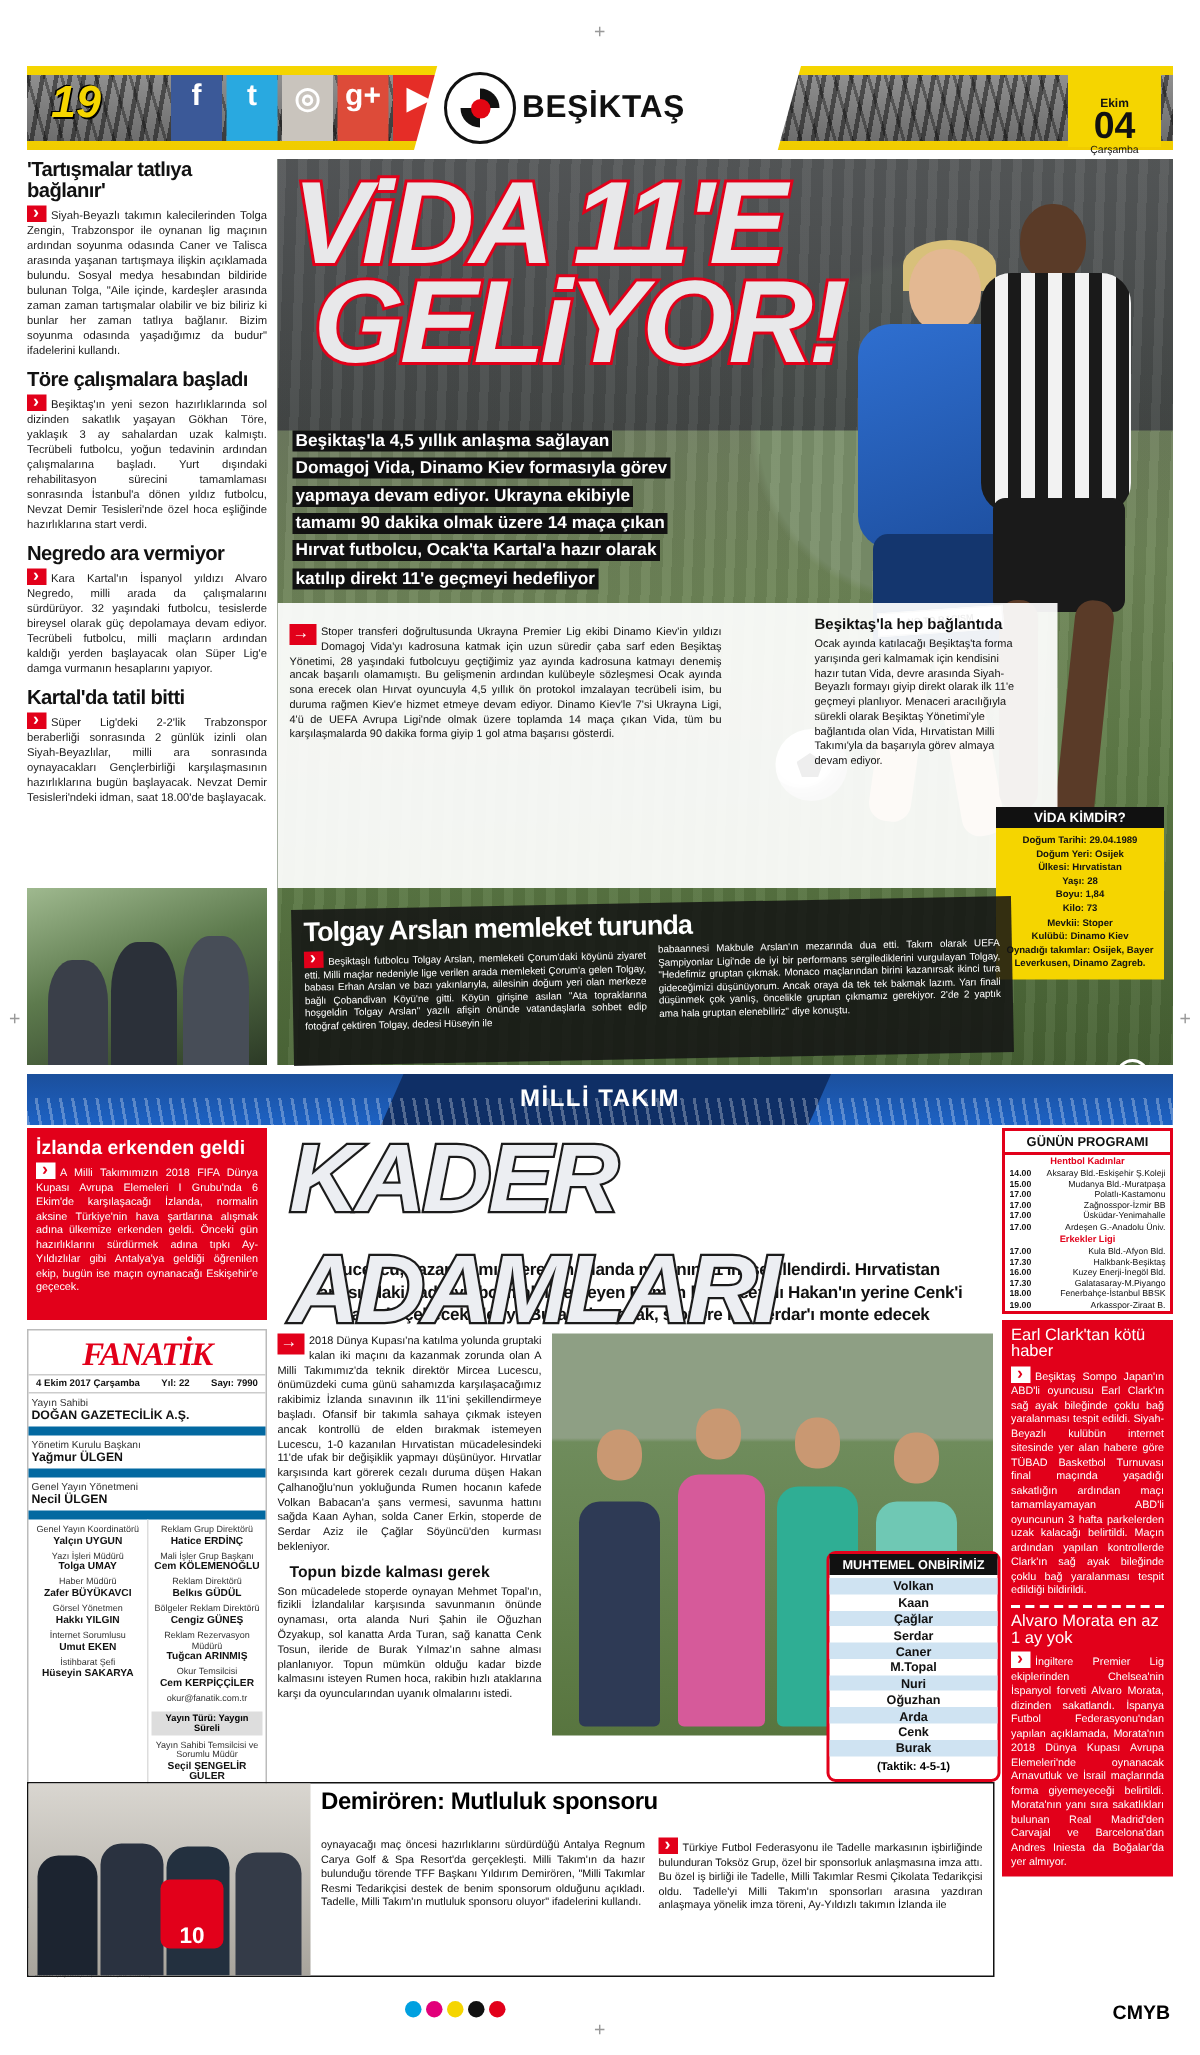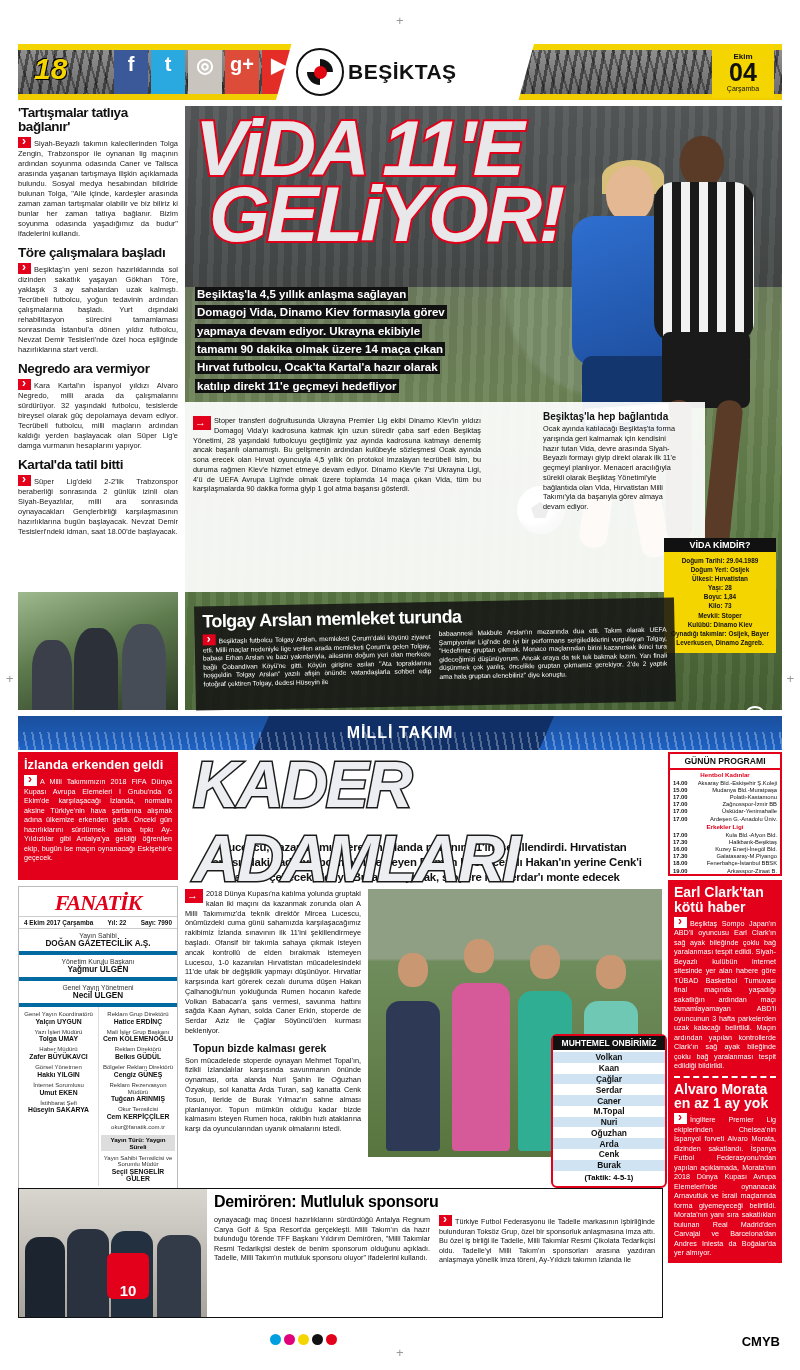--- a/index.html
+++ b/index.html
@@ -34,21 +34,21 @@
                background:conic-gradient(#111 0 25%, #fff 0 50%, #111 0 75%, #fff 0); display:block;}
   .mh-logo u { position:absolute; width:13px;height:13px;border-radius:50%;background:#e30613;}
   .mh-title { position:absolute; left:330px; top:16px; z-index:7; font-size:21px; font-weight:bold;
               letter-spacing:.5px; color:#111; }
   .mh-editor { position:absolute; right:76px; top:6px; width:170px; height:44px; background:#fff; z-index:5;
                clip-path:polygon(8% 0,100% 0,100% 100%,0 100%); padding:6px 6px 0 18px; }
   .mh-editor div { font-size:7.4px; font-weight:bold; color:#111; }
   .mh-editor span { font-size:5.6px; color:#333; display:block; margin-top:11px; }
   .mh-date { position:absolute; right:8px; top:2px; width:62px; height:52px; background:#f5d500;
              text-align:center; z-index:6; }
-  .mh-date .m { font-size:8px; font-weight:bold; color:#111; margin-top:6px; }
+  .mh-date .m { font-size:8px; font-weight:bold; color:#111; margin-top:18px; }
   .mh-date .d { font-size:25px; font-weight:bold; color:#111; line-height:.95; }
   .mh-date .w { font-size:7px; color:#111; }
 
   
   .colhead { font-weight:bold; font-size:13.5px; color:#111; line-height:1.05; letter-spacing:-.4px; margin-bottom:3px;}
   .body-txt { font-size:7.5px; line-height:1.33; color:#1b1b1b; text-align:justify; }
   .arrow { display:inline-block; width:13px; height:11px; background:#e2001a; margin-right:3px;
            vertical-align:-2px; position:relative; }
   .arrow:after { content:"›"; position:absolute; left:4px; top:-3px; color:#fff; font-size:12px; font-weight:bold;}
   .arrow-b { display:inline-block; width:18px; height:14px; background:#e2001a; margin-right:3px;
@@ -149,21 +149,21 @@
   .izbox .arrow{background:#fff;}
   .izbox .arrow:after{color:#e2001a;}
 
   
   .imprint { position:absolute; left:18px; top:886px; width:160px; height:386px; border:1px solid #bbb; background:#fff;}
   .fanatik-logo{ text-align:center; padding-top:3px; }
   .fanatik-logo b{ font-family:"Liberation Serif", serif; font-size:22px; font-style:italic; font-weight:bold;
                    color:#e2001a; letter-spacing:-1px; }
   .imp-row{ display:flex; justify-content:space-between; border-top:1px solid #ccc; border-bottom:1px solid #ccc;
             padding:2px 5px; font-size:6.4px; font-weight:bold; color:#111;}
-  .imp-c{ text-align:center; padding:3px 2px; border-bottom:4px solid #0369a1;}
+  .imp-c{ text-align:left; padding:3px 2px; border-bottom:6px solid #0369a1;}
   .imp-c .t{font-size:6.8px;color:#333;}
   .imp-c .n{font-size:8.2px;font-weight:bold;color:#111;}
   .imp-grid{ display:flex; }
   .imp-grid .cl{ width:50%; padding:2px; }
   .imp-grid .cl.r{ border-left:1px solid #ddd; }
   .impi{ text-align:center; padding:2px 0; }
   .impi .t{font-size:6px;color:#333;line-height:1.12;}
   .impi .n{font-size:6.8px;font-weight:bold;color:#111;}
   .imp-bar{ background:#ddd; text-align:center; font-size:6.2px; font-weight:bold; padding:1px; margin:2px 0;}
   .imp-small{ font-size:4.8px; line-height:1.2; text-align:center; color:#222; padding:2px 4px;}
@@ -199,58 +199,58 @@
 
   
   .rightcol{ position:absolute; left:668px; top:752px; width:114px; }
   .prog{ border:2px solid #e2001a; }
   .prog h5{ background:#fff; color:#111; font-size:8.6px; font-weight:bold; text-align:center; padding:2px 0;
             border-bottom:2px solid #e2001a;}
   .prog .cat{ color:#e2001a; font-size:6.2px; font-weight:bold; text-align:center; padding:1px 0;}
   .prog .r{ display:flex; justify-content:space-between; font-size:5.8px; padding:.6px 3px; color:#111;}
   .prog .r .t{ font-weight:bold; }
   .redbox{ background:#e2001a; color:#fff; padding:5px 6px; margin-top:4px;}
-  .redbox h3{ font-size:14px; font-weight:bold; line-height:1.02; margin-bottom:3px;}
+  .redbox h3{ font-size:11px; font-weight:normal; line-height:1.02; margin-bottom:3px;}
   .redbox p{ font-size:7.2px; line-height:1.32; text-align:justify;}
   .redbox .arrow{background:#fff;}
   .redbox .arrow:after{color:#e2001a;}
   .dashed{ border-top:2px dashed #fff; margin:5px 0 4px; }
 
   
   .demi{ position:absolute; left:18px; top:1188px; width:645px; height:130px; border:1px solid #111; display:flex;}
   .demi-photo{ width:188px; height:128px; background:linear-gradient(180deg,#d9d6d0,#a8a49c); position:relative; overflow:hidden;}
   .demi-photo .s{ position:absolute; bottom:0; border-radius:14px 14px 0 0; }
   .demi-photo .s1{ left:6px; width:40px; height:80px; background:#1c2430;}
   .demi-photo .s2{ left:48px; width:42px; height:88px; background:#2a3240;}
   .demi-photo .s3{ left:92px; width:42px; height:86px; background:#23303f;}
   .demi-photo .s4{ left:138px; width:44px; height:82px; background:#343b48;}
   .demi-photo .jersey{ position:absolute; left:88px; bottom:18px; width:42px;height:46px;background:#e2001a;border-radius:6px;
        color:#fff;font-size:15px;font-weight:bold;display:flex;align-items:flex-end;justify-content:center;}
   .demi-txt{ flex:1; padding:4px 7px; }
-  .demi-txt h3{ font-size:16px; font-weight:bold; margin-bottom:4px; letter-spacing:-.3px;}
+  .demi-txt h3{ font-size:16px; font-weight:bold; margin-bottom:14px; letter-spacing:-.3px;}
   .demi-cols{ display:flex; gap:9px; }
   .demi-cols .c{ width:50%; font-size:7.2px; line-height:1.33; color:#111; text-align:justify;}
 
   .dots{ position:absolute; left:270px; top:1334px; display:flex; gap:3px; }
   .dots i{ width:11px; height:11px; border-radius:50%; display:block; }
   .cmyk{ position:absolute; right:20px; top:1334px; font-size:13px; font-weight:bold; }
 </style>
 </head>
 <body>
 
 <div class="page">
 
   <div class="cmark" style="left:396px;top:14px;">+</div>
   <div class="cmark" style="left:6px;top:672px;">+</div>
   <div class="cmark" style="right:6px;top:672px;">+</div>
   <div class="cmark" style="left:396px;top:1346px;">+</div>
 
   <div class="masthead">
     <div class="mh-crowd"></div>
-    <div class="mh-num">18</div>
+    <div class="mh-num">19</div>
 
     <div class="socials">
       <div class="soc fb">f</div>
       <div class="soc tw">t</div>
       <div class="soc ig">◎</div>
       <div class="soc gp">g+</div>
       <div class="soc yt">▶</div>
     </div>
 
     <div class="mh-center"></div>

